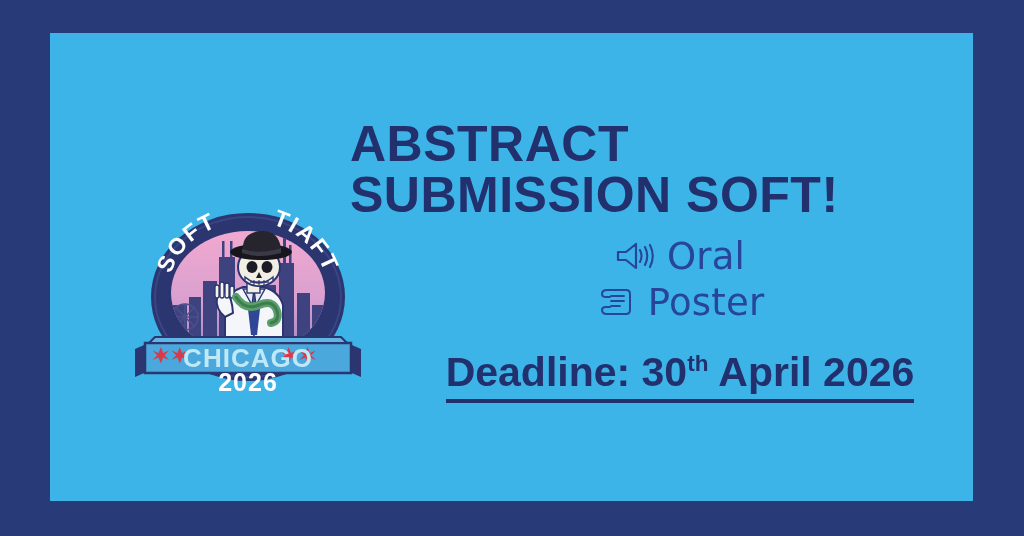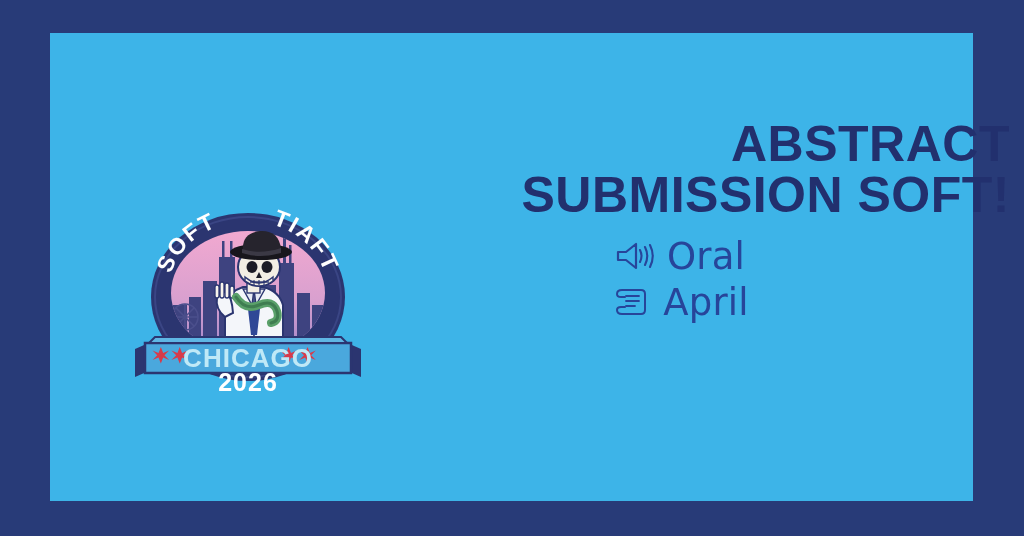--- a/index.html
+++ b/index.html
@@ -53,21 +53,21 @@
 
   .headline {
     font-family: "Liberation Sans", sans-serif;
     font-weight: bold;
     font-size: 50px;
     line-height: 1.02;
     letter-spacing: 0.5px;
     color: #22306e;
     margin: 0;
     padding-top: 34px;
-    text-align: right;
+    text-align: left;
     white-space: nowrap;
   }
   .headline .l2 { display: block; }
 
   .modes {
     margin: 0;
     padding: 0;
     list-style: none;
     margin-top: 12px;
   }
@@ -260,20 +260,23 @@
 
         <li class="mode-row">
           <span class="mode-icon">
             <svg width="36" height="34" viewBox="0 0 36 34" xmlns="http://www.w3.org/2000/svg">
               <path d="M 9 5 L 28 5 Q 32 5 32 9 L 32 25 Q 32 29 28 29 L 9 29" fill="none" stroke="#27459a" stroke-width="2" stroke-linejoin="round"></path>
               <path d="M 9 5 Q 4 5 4 9 Q 4 12 8 12 L 12 12" fill="none" stroke="#27459a" stroke-width="2" stroke-linecap="round"></path>
               <path d="M 9 29 Q 4 29 4 25 Q 4 22 8 22 L 12 22" fill="none" stroke="#27459a" stroke-width="2" stroke-linecap="round"></path>
               <path d="M 13 11 L 26 11 M 13 16 L 26 16 M 13 21 L 22 21" stroke="#27459a" stroke-width="1.8" stroke-linecap="round"></path>
             </svg>
           </span>
-          <span class="mode-label">April</span>
+          <span class="mode-label">Poster</span>
         </li>
       </ul>
 
+      <div class="deadline">
+        <span>Deadline: 30</span><sup>th</sup><span> April 2026</span>
+      </div>
 
     </div>
   </div>
 </div>
 
 </body></html>

